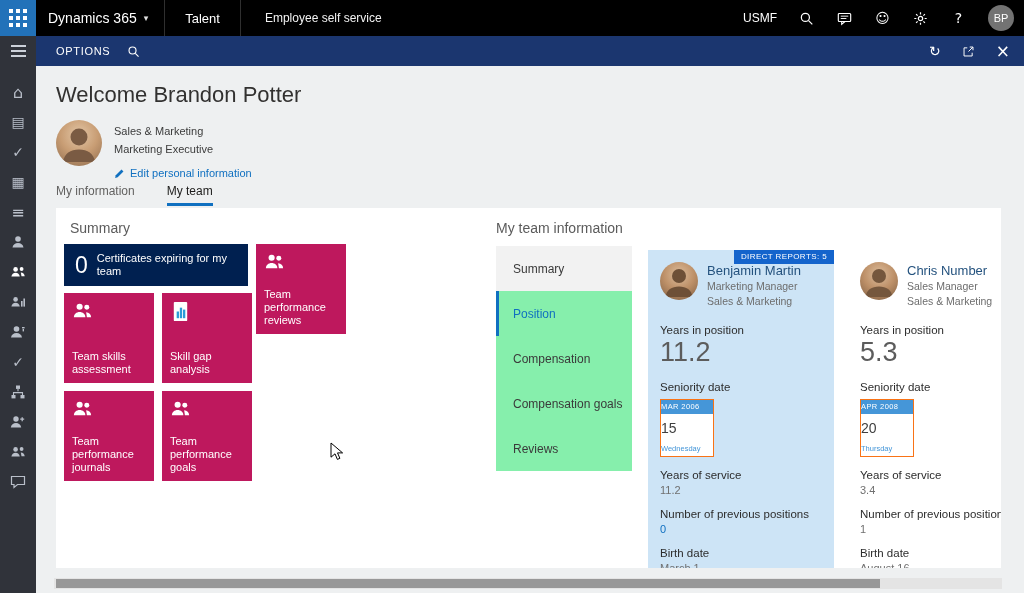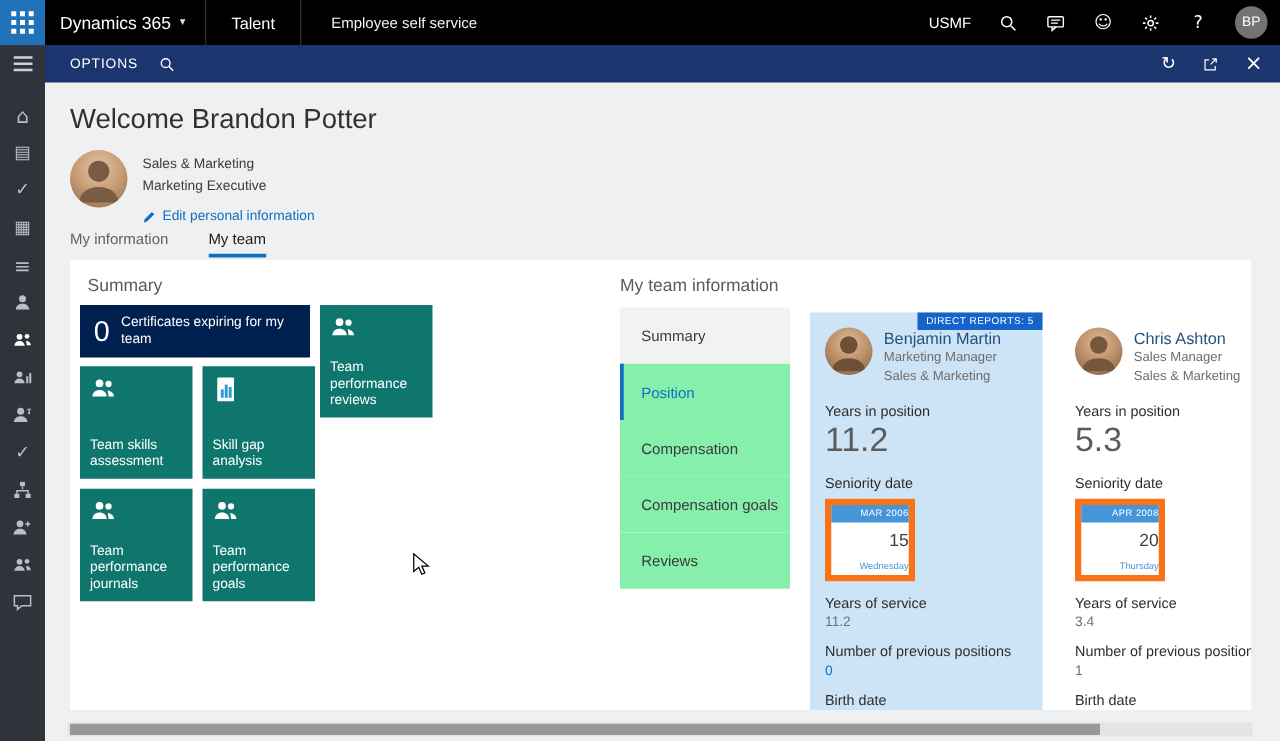--- a/index.html
+++ b/index.html
@@ -61,21 +61,21 @@
   .tabs{position:absolute;left:20px;top:118px;display:flex;gap:32px;font-size:12px}
   .tab{padding-bottom:5px;color:#636261;cursor:pointer;border-bottom:3px solid transparent}
   .tab.active{color:#1c1b1a;border-bottom-color:#1070c0}
 
   .canvas{position:absolute;left:20px;top:142px;width:945px;height:360px;background:#fff;overflow:hidden}
   .sec-title{position:absolute;top:12px;font-size:14px;color:#5b5b5b}
   .summary-title{left:14px}
   .team-title{left:440px}
 
   
-  .tile{position:absolute;background:#0f766e;color:#fff;cursor:pointer}
+  .tile{position:absolute;background:#be185d;color:#fff;cursor:pointer}
   .tile.sq{width:90px;height:90px}
   .t-icon{position:absolute;left:7px;top:7px;display:flex}
   .t-icon svg{width:23px;height:23px;fill:#fff}
   .t-lbl{position:absolute;left:8px;right:4px;bottom:7px;font-size:11px;line-height:13px}
   .tile.dark{left:8px;top:36px;width:184px;height:42px;background:#002050;display:flex;align-items:center;color:#fff}
   .tile.dark .count{font-size:23px;margin:0 9px 0 11px}
   .tile.dark .lbl{font-size:11px;line-height:13px;width:132px}
   .p-reviews{left:200px;top:36px}
   .p-skills{left:8px;top:85px}
   .p-gap{left:106px;top:85px}
@@ -98,21 +98,21 @@
   .mc-head{display:flex;gap:9px}
   .mc-avatar{width:38px;height:38px;border-radius:50%;flex:0 0 38px;overflow:hidden;
     background:radial-gradient(circle at 50% 32%,#ddbd9c 0%,#bd9068 48%,#7d5c40 100%)}
   .mc-name{font-size:13px;color:#24527e;margin-top:1px}
   .mc-sub{font-size:10.5px;color:#6d6d6d;line-height:14px;margin-top:1px}
   .mc-label{margin-top:12px;font-size:11.5px;color:#2d2d2d}
   .mc-label.first{margin-top:16px}
   .mc-big{font-size:27px;color:#5c5c5c;line-height:33px}
   .mc-val{margin-top:3px;font-size:11px;color:#707070}
   .mc-val.blue{color:#1070c0}
-  .cal{width:72px;border:5px solid #f97316;background:#fff;text-align:right;margin-top:6px}
+  .cal{width:54px;border:1px solid #f97316;background:#fff;text-align:left;margin-top:6px}
   .cal-top{background:#4596d8;color:#fff;font-size:7.5px;line-height:14px;letter-spacing:.4px}
   .cal-mid{font-size:14px;color:#3f3f3f;line-height:28px}
   .cal-bot{font-size:7.5px;color:#4596d8;line-height:14px}
 
   
   .hscroll{position:absolute;left:18px;top:512px;width:948px;height:11px;background:#e4e4e4;cursor:pointer}
   .hscroll .thumb{position:absolute;left:2px;top:1px;width:824px;height:9px;background:#989898}
 
   
   .cursor{position:absolute;left:330px;top:442px;z-index:99;pointer-events:none}
@@ -404,21 +404,21 @@
 
     <div class="member-card m1">
       <div class="mc-head">
         <div class="mc-avatar">
           <svg viewBox="0 0 38 38">
               <circle cx="19" cy="14" r="7" fill="#75573d"></circle>
               <path d="M5.5 35c1-7 6.2-10.4 13.5-10.4S31.5 28 32.5 35z" fill="#75573d"></path>
             </svg>
         </div>
         <div>
-          <div class="mc-name">Chris Ashton</div>
+          <div class="mc-name">Chris Number</div>
           <div class="mc-sub">Sales Manager</div>
           <div class="mc-sub">Sales &amp; Marketing</div>
         </div>
       </div>
       <div class="mc-label first">Years in position</div>
       <div class="mc-big">5.3</div>
       <div class="mc-label">Seniority date</div>
       <div class="cal">
         <div class="cal-top">APR 2008</div>
         <div class="cal-mid">20</div>

